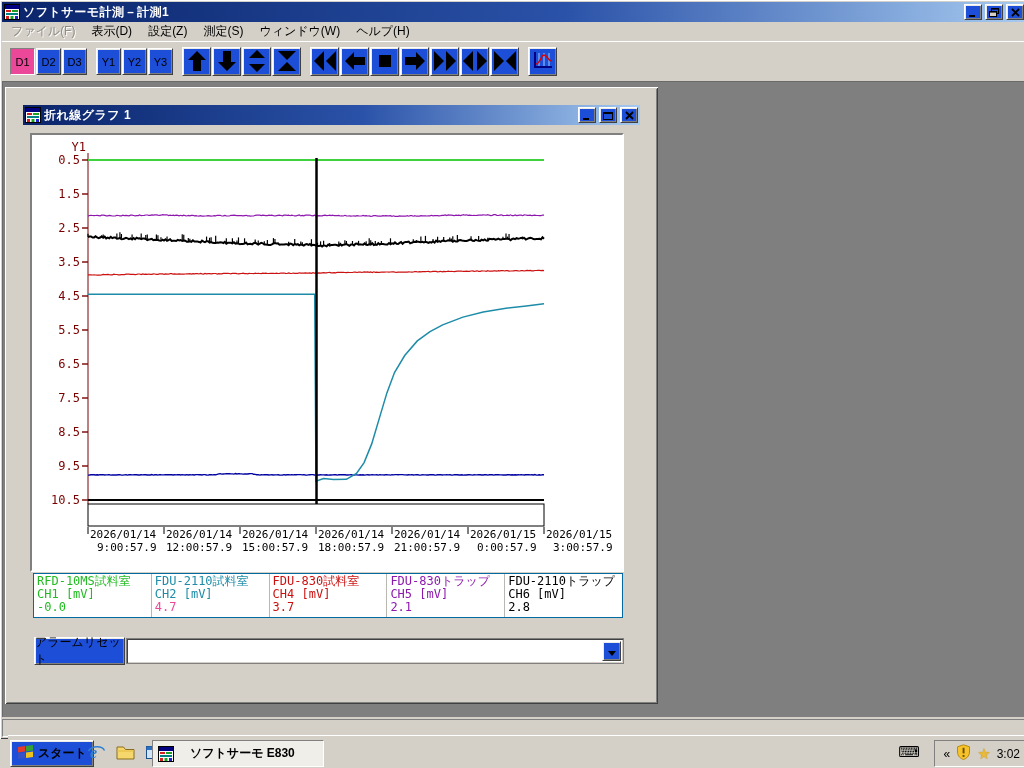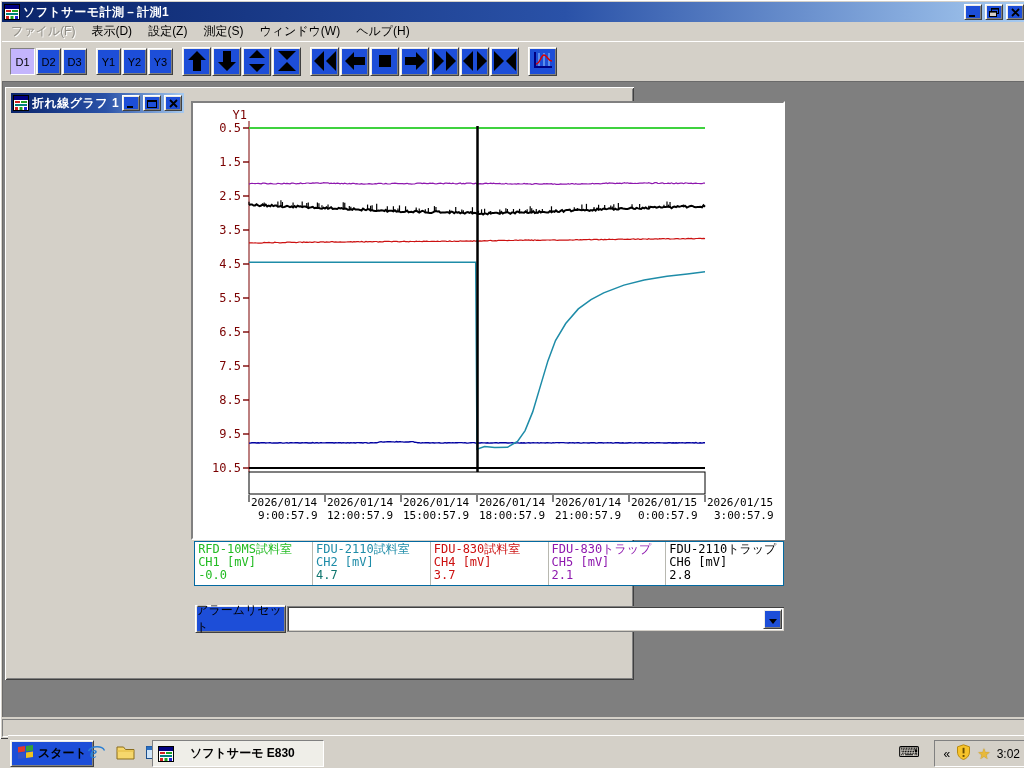--- a/index.html
+++ b/index.html
@@ -25,29 +25,29 @@
   .menu-item{padding:2px 8px;color:#000;white-space:nowrap}
   .menu-item.disabled{color:#8e8c85;text-shadow:1px 1px 0 #fff}
   
   .toolbar{height:33px;display:flex;align-items:center;padding:3px 2px 3px 8px;flex:none;
            border-top:1px solid #fff;box-shadow:0 1px 0 #808080}
   .tb-btn{height:25px;min-width:23px;display:flex;align-items:center;justify-content:center;
           font-size:11px;color:#000;margin-right:1px;flex:none}
   .tb-btn.icon-btn{width:27px;height:27px}
   .tb-btn.pressed{border-top:1px solid #808080;border-left:1px solid #808080;
           border-right:1px solid #fff;border-bottom:1px solid #fff;
-          box-shadow:none;background:#c4b5fd}
+          box-shadow:none;background:#ec4899}
   .tb-gap{width:8px;flex:none}
   
   .mdi{flex:1;background:#7F7F7F;position:relative;box-shadow:inset 1px 1px 0 #6a6a6a}
   
   #graph-window{position:absolute;left:3px;top:6px;width:617px;height:581px;background:#D4D0C8;
                 box-shadow:inset 1px 1px 0 #fff, inset -1px -1px 0 #404040,
                            inset 2px 2px 0 #D4D0C8, inset -2px -2px 0 #808080;
-                padding:6px;display:flex;flex-direction:row}
+                padding:18px;display:flex;flex-direction:column}
   .gw-client{flex:1;position:relative}
   #chart-panel{position:absolute;left:7px;top:8px;width:590px;height:435px;background:#fff;
                border-top:2px solid #808080;border-left:2px solid #808080;
                border-right:2px solid #fff;border-bottom:2px solid #fff}
   #chart-svg{display:block}
   
   #legend{position:absolute;left:10px;top:448px;width:588px;height:43px;display:flex;
           background:#fff;border:1px solid #0369a1}
   .leg-cell{flex:1;border-right:1px solid #b8b8b0;padding:1px 3px;overflow:hidden;
             font-family:"DejaVu Sans Mono",monospace;font-size:12px;line-height:13px;
@@ -392,21 +392,21 @@
         </div>
         <div id="legend">
             <div class="leg-cell">
               <div style="color:#22BB22">RFD-10MS試料室</div>
               <div style="color:#22BB22">CH1 [mV]</div>
               <div style="color:#22BB22">-0.0</div>
             </div>
             <div class="leg-cell">
               <div style="color:#1E8CA8">FDU-2110試料室</div>
               <div style="color:#1E8CA8">CH2 [mV]</div>
-              <div style="color:#0f766e">4.7</div>
+              <div style="color:#ec4899">4.7</div>
             </div>
             <div class="leg-cell">
               <div style="color:#CC1111">FDU-830試料室</div>
               <div style="color:#CC1111">CH4 [mV]</div>
               <div style="color:#CC1111">3.7</div>
             </div>
             <div class="leg-cell">
               <div style="color:#8E18AE">FDU-830トラップ</div>
               <div style="color:#8E18AE">CH5 [mV]</div>
               <div style="color:#8E18AE">2.1</div>

